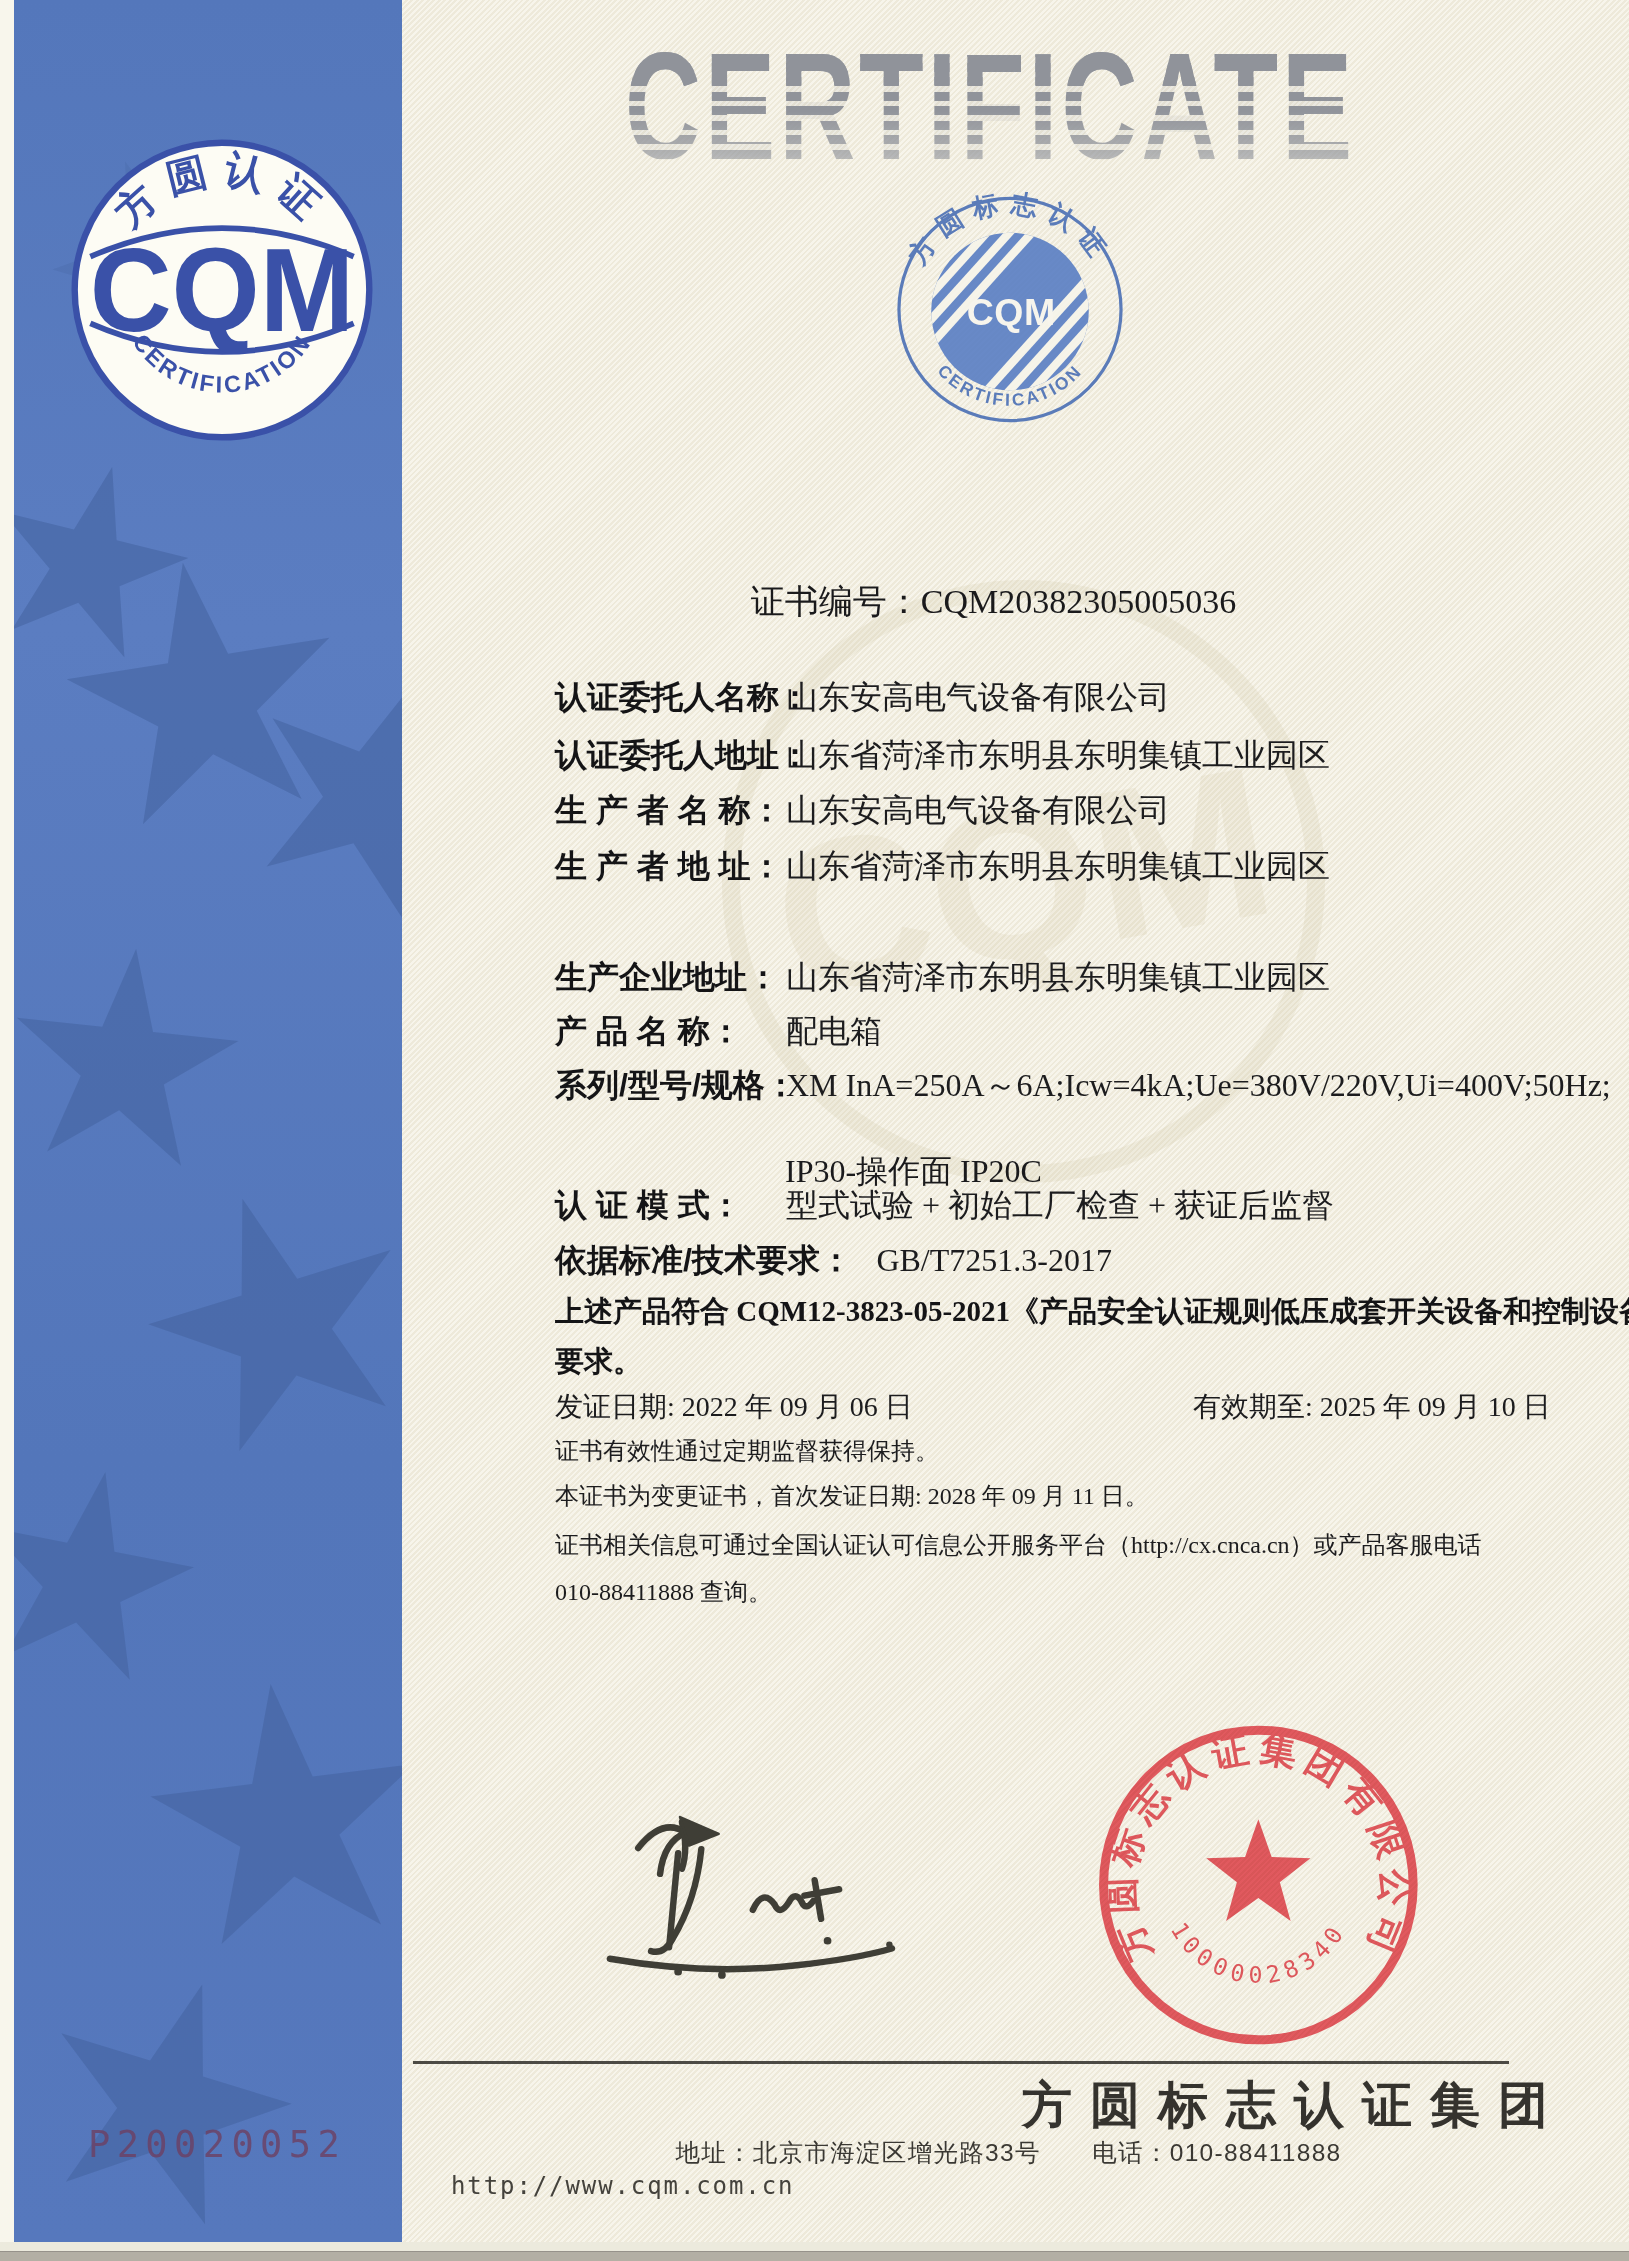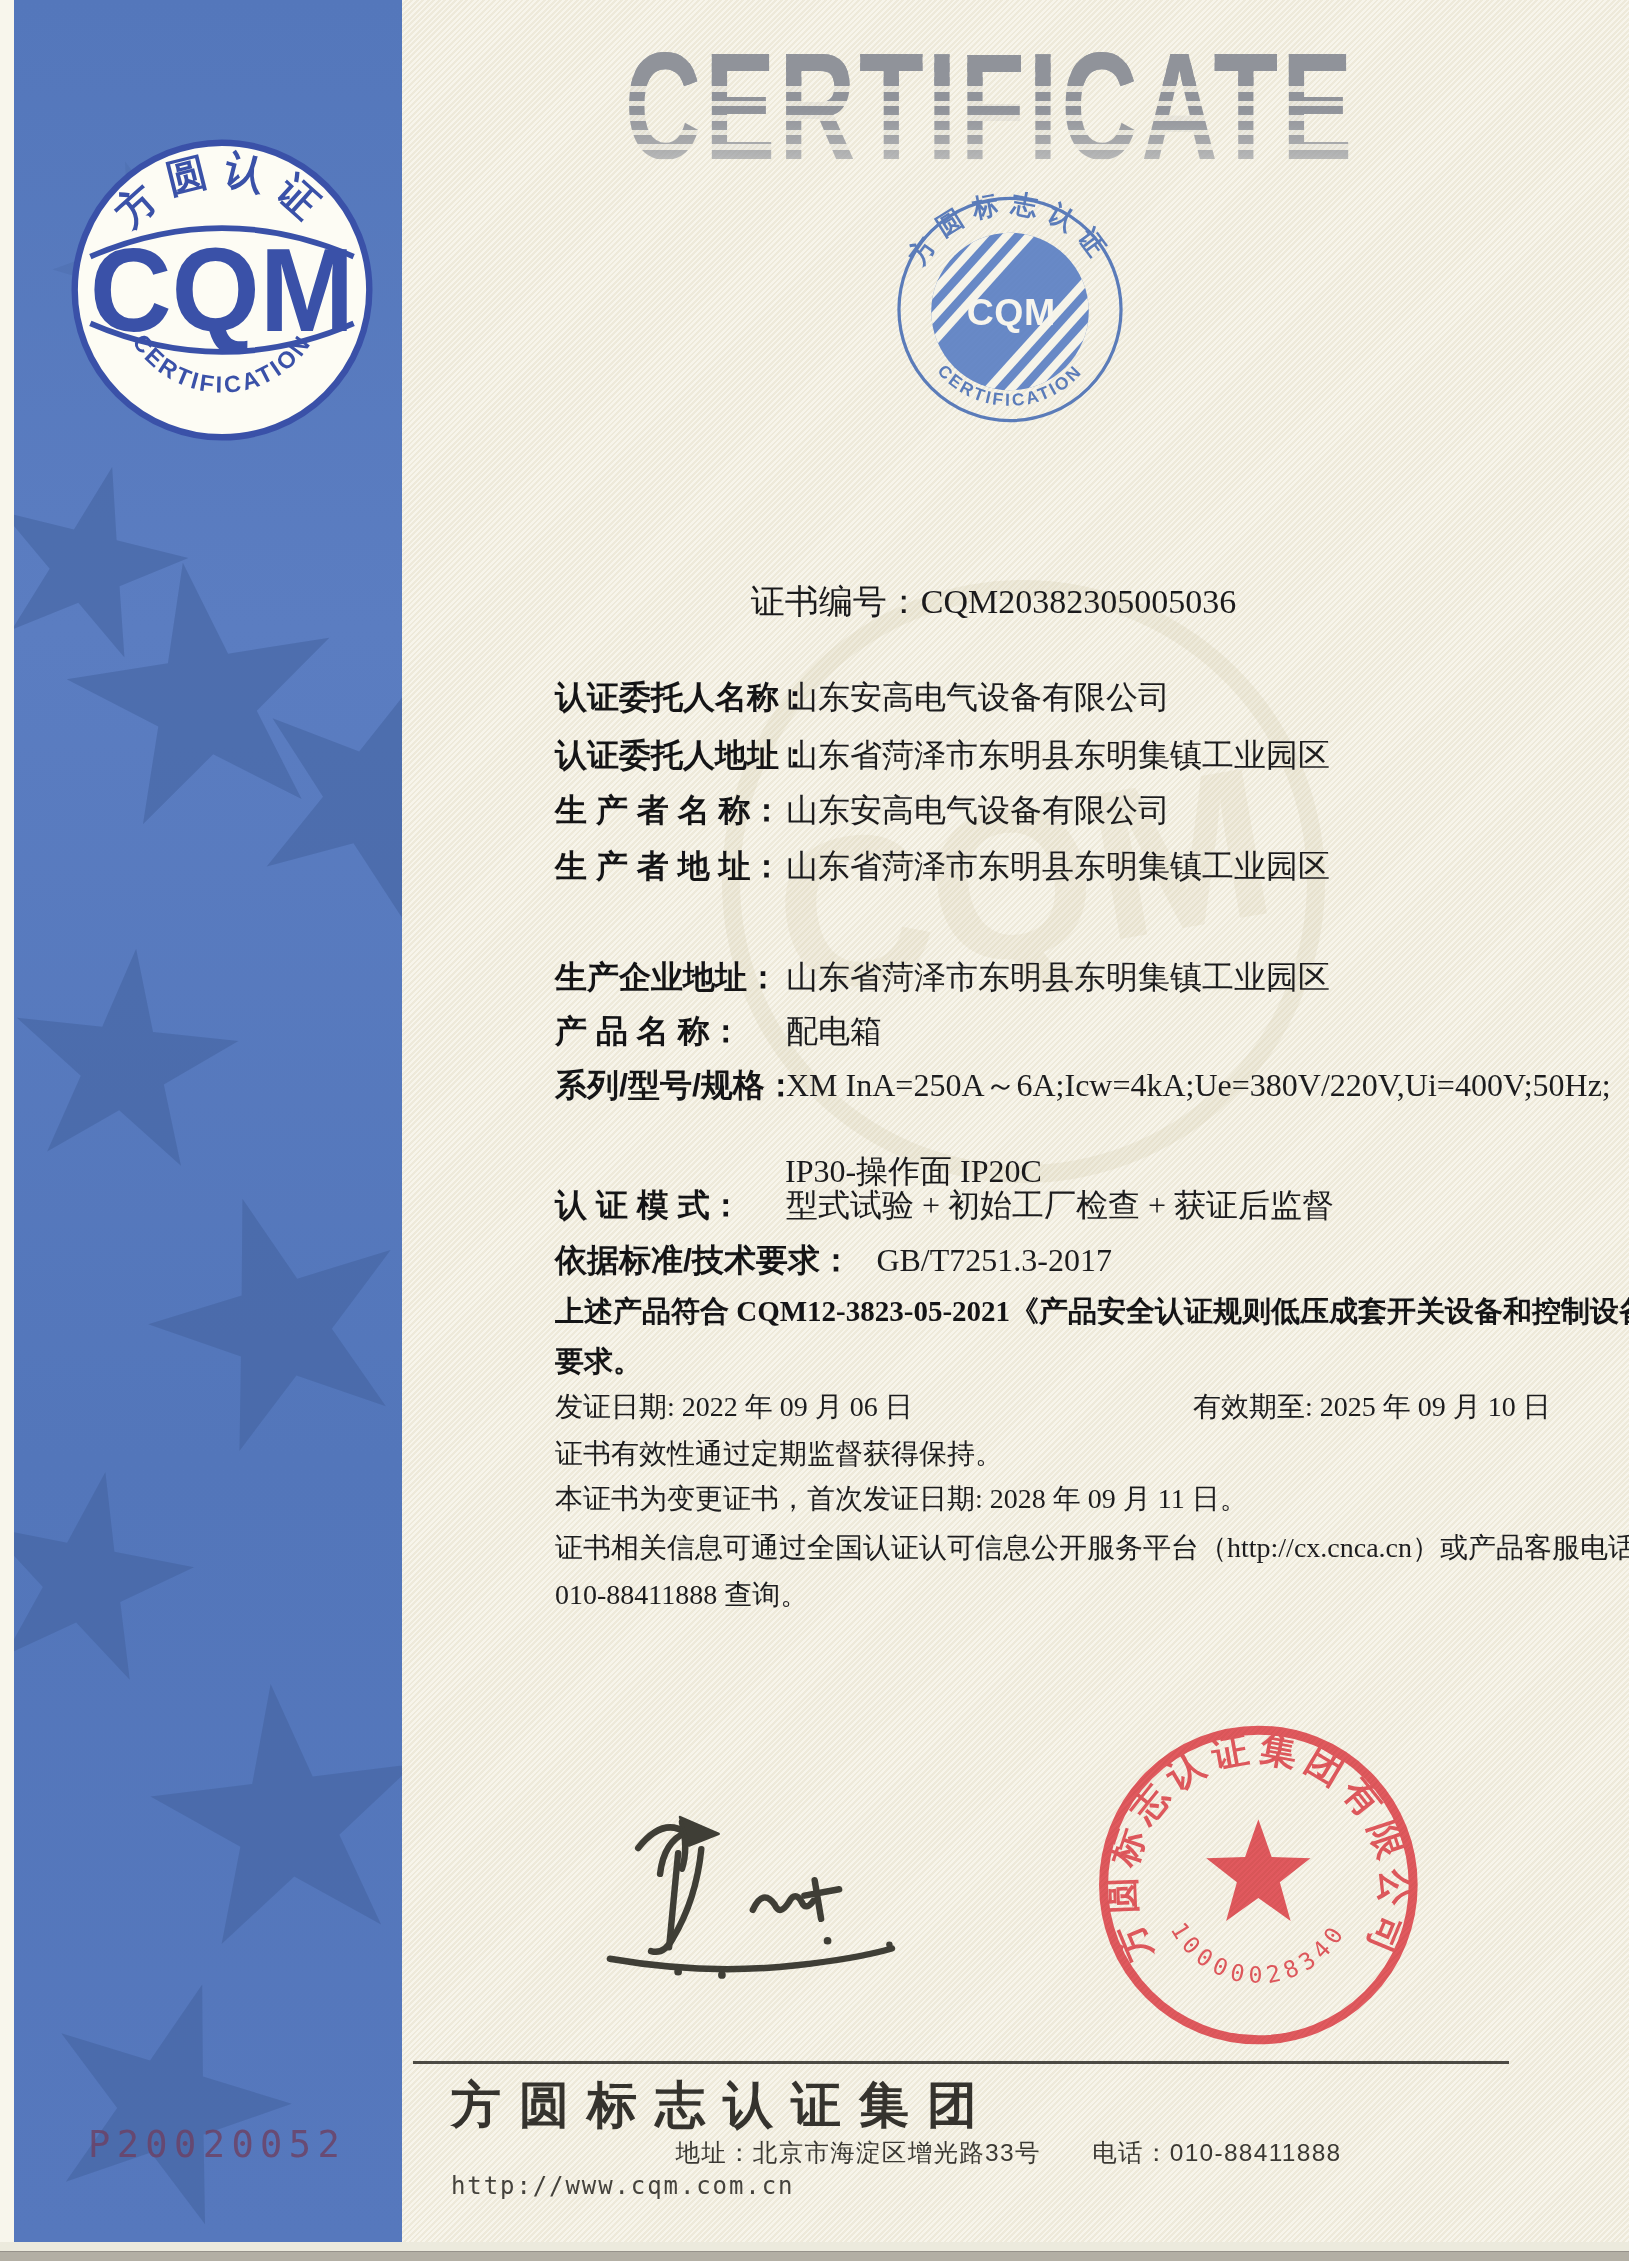--- a/index.html
+++ b/index.html
@@ -49,28 +49,28 @@
     font-weight:700;font-size:76px;letter-spacing:5.2px;color:#121214;}
   .certno{position:absolute;left:413px;top:579px;width:1161px;text-align:center;font-size:34px;}
   .certno .lbl{font-family:"Liberation Sans",sans-serif;font-weight:400;}
   
   .row{position:absolute;left:555px;white-space:nowrap;font-size:32px;}
   .row .lbl{display:inline-block;width:231px;font-family:"Liberation Sans",sans-serif;font-weight:700;color:#141416;}
   .row .lbl.wide{width:auto;margin-right:24.5px;}
   .row .val{font-family:"Liberation Serif",serif;color:#1c1c1e;}
   .cont{position:absolute;left:785px;font-size:32px;white-space:nowrap;margin-top:46px;}
   .stmt{position:absolute;left:555px;font-size:29px;font-weight:600;white-space:nowrap;color:#141416;}
-  .note{position:absolute;left:555px;font-size:28px;white-space:nowrap;color:#1c1c1e;}
+  .note{position:absolute;left:555px;font-size:24px;white-space:nowrap;color:#1c1c1e;}
   .dateline{position:absolute;font-size:28px;white-space:nowrap;color:#1c1c1e;}
   
   .signature{position:absolute;left:567px;top:1772px;width:400px;height:219px;}
   .stamp{position:absolute;left:1090px;top:1716px;width:338px;height:338px;mix-blend-mode:multiply;opacity:.95;}
   
   .footer-line{position:absolute;left:413px;top:2061px;width:1096px;height:2.6px;background:#4c4a44;}
-  .footer-org{position:absolute;left:451px;top:2072px;width:1115px;text-align:left;
+  .footer-org{position:absolute;left:451px;top:2072px;width:1115px;text-align:right;
     font-family:"Liberation Sans",sans-serif;font-weight:700;font-size:50px;letter-spacing:18px;color:#35332e;}
   .footer-addr{position:absolute;left:451px;top:2136px;width:1115px;text-align:center;
     font-family:"Liberation Sans",sans-serif;font-size:24.5px;color:#3a3833;letter-spacing:1.3px;}
   .footer-url{position:absolute;left:451px;top:2172px;width:1115px;text-align:left;
     font-family:"DejaVu Sans Mono",monospace;font-size:24px;color:#44423c;letter-spacing:1.9px;}
   svg text{user-select:none;}
 </style>
 </head>
 <body>
 

